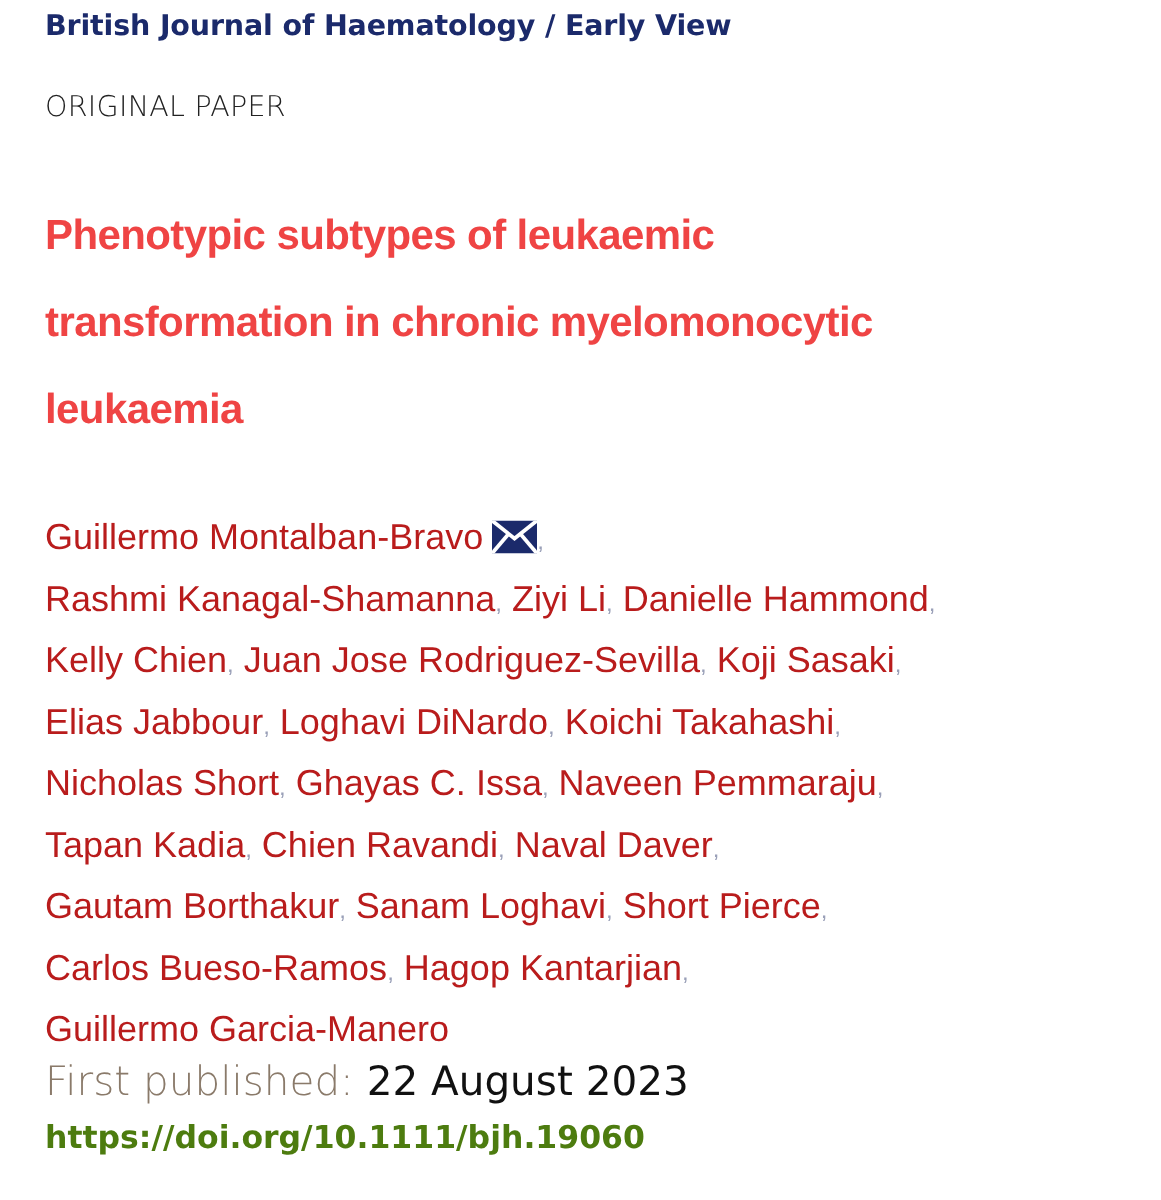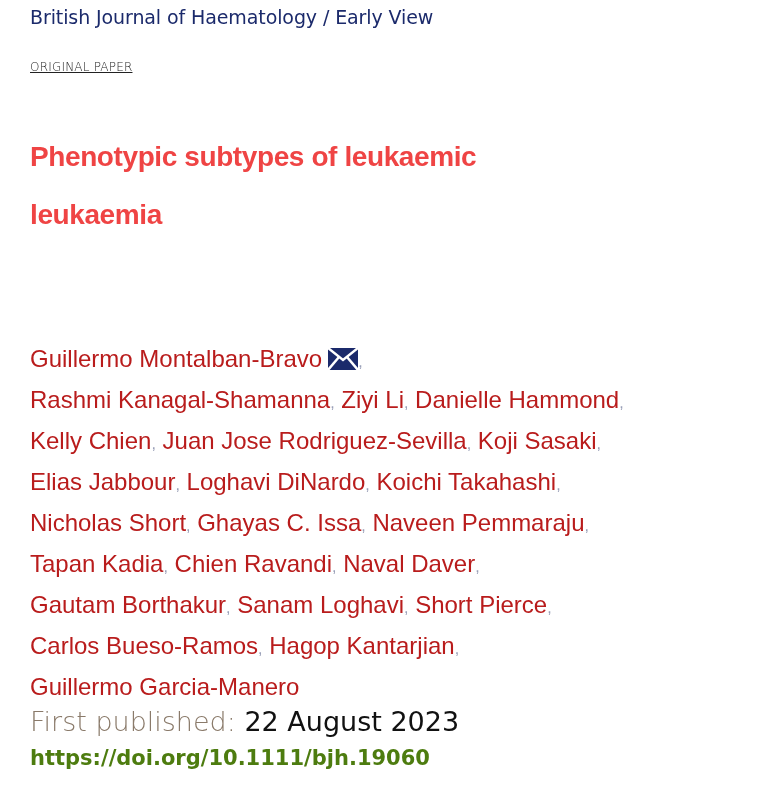--- a/index.html
+++ b/index.html
@@ -3,26 +3,26 @@
 <meta charset="utf-8">
 <style>
   html, body { margin: 0; padding: 0; background: #ffffff; }
   body {
     width: 774px; height: 800px; overflow: hidden;
     font-family: "DejaVu Sans", sans-serif;
   }
   .page { position: relative; width: 774px; height: 800px; }
   .journal {
     position: absolute; left: 30px; top: 6px;
-    font-size: 19px; font-weight: 400; color: #1b2a6b;
+    font-size: 19px; font-weight: 700; color: #1b2a6b;
     letter-spacing: -0.1px;
   }
   .type {
     position: absolute; left: 30px; top: 60px;
-    font-size: 12px; color: #222; font-weight: 300; letter-spacing: 0.2px; text-decoration: underline;
+    font-size: 19px; color: #222; font-weight: 300; letter-spacing: 0.2px;
   }
   .title {
     position: absolute; left: 30px; top: 128px; width: 730px;
     font-family: "Liberation Sans", sans-serif;
     font-size: 28px; font-weight: 600; color: #ef4444; line-height: 58px;
     letter-spacing: -0.4px;
   }
   .authors {
     position: absolute; left: 30px; top: 340px; width: 720px;
     font-family: "Liberation Sans", sans-serif;
@@ -47,20 +47,21 @@
 </style>
 </head>
 <body>
 
 <div class="page">
   <a class="journal">British Journal of Haematology / Early View</a>
   <div class="type">ORIGINAL PAPER</div>
 
   <h1 class="title" style="margin:0;">
     <div>Phenotypic subtypes of leukaemic</div>
+    <div>transformation in chronic myelomonocytic</div>
     <div>leukaemia</div>
   </h1>
 
   <div class="authors">
     <div class="author-line">
       <a class="author">Guillermo Montalban-Bravo</a><span class="mail"><svg width="30" height="22" viewBox="0 0 30 22">
             <rect x="0" y="0" width="30" height="22" fill="#1b2a6b"></rect>
             <polyline points="0,0 15,12 30,0" fill="none" stroke="#ffffff" stroke-width="2.5"></polyline>
             <line x1="0" y1="22" x2="11" y2="9" stroke="#ffffff" stroke-width="2.5"></line>
             <line x1="30" y1="22" x2="19" y2="9" stroke="#ffffff" stroke-width="2.5"></line>

